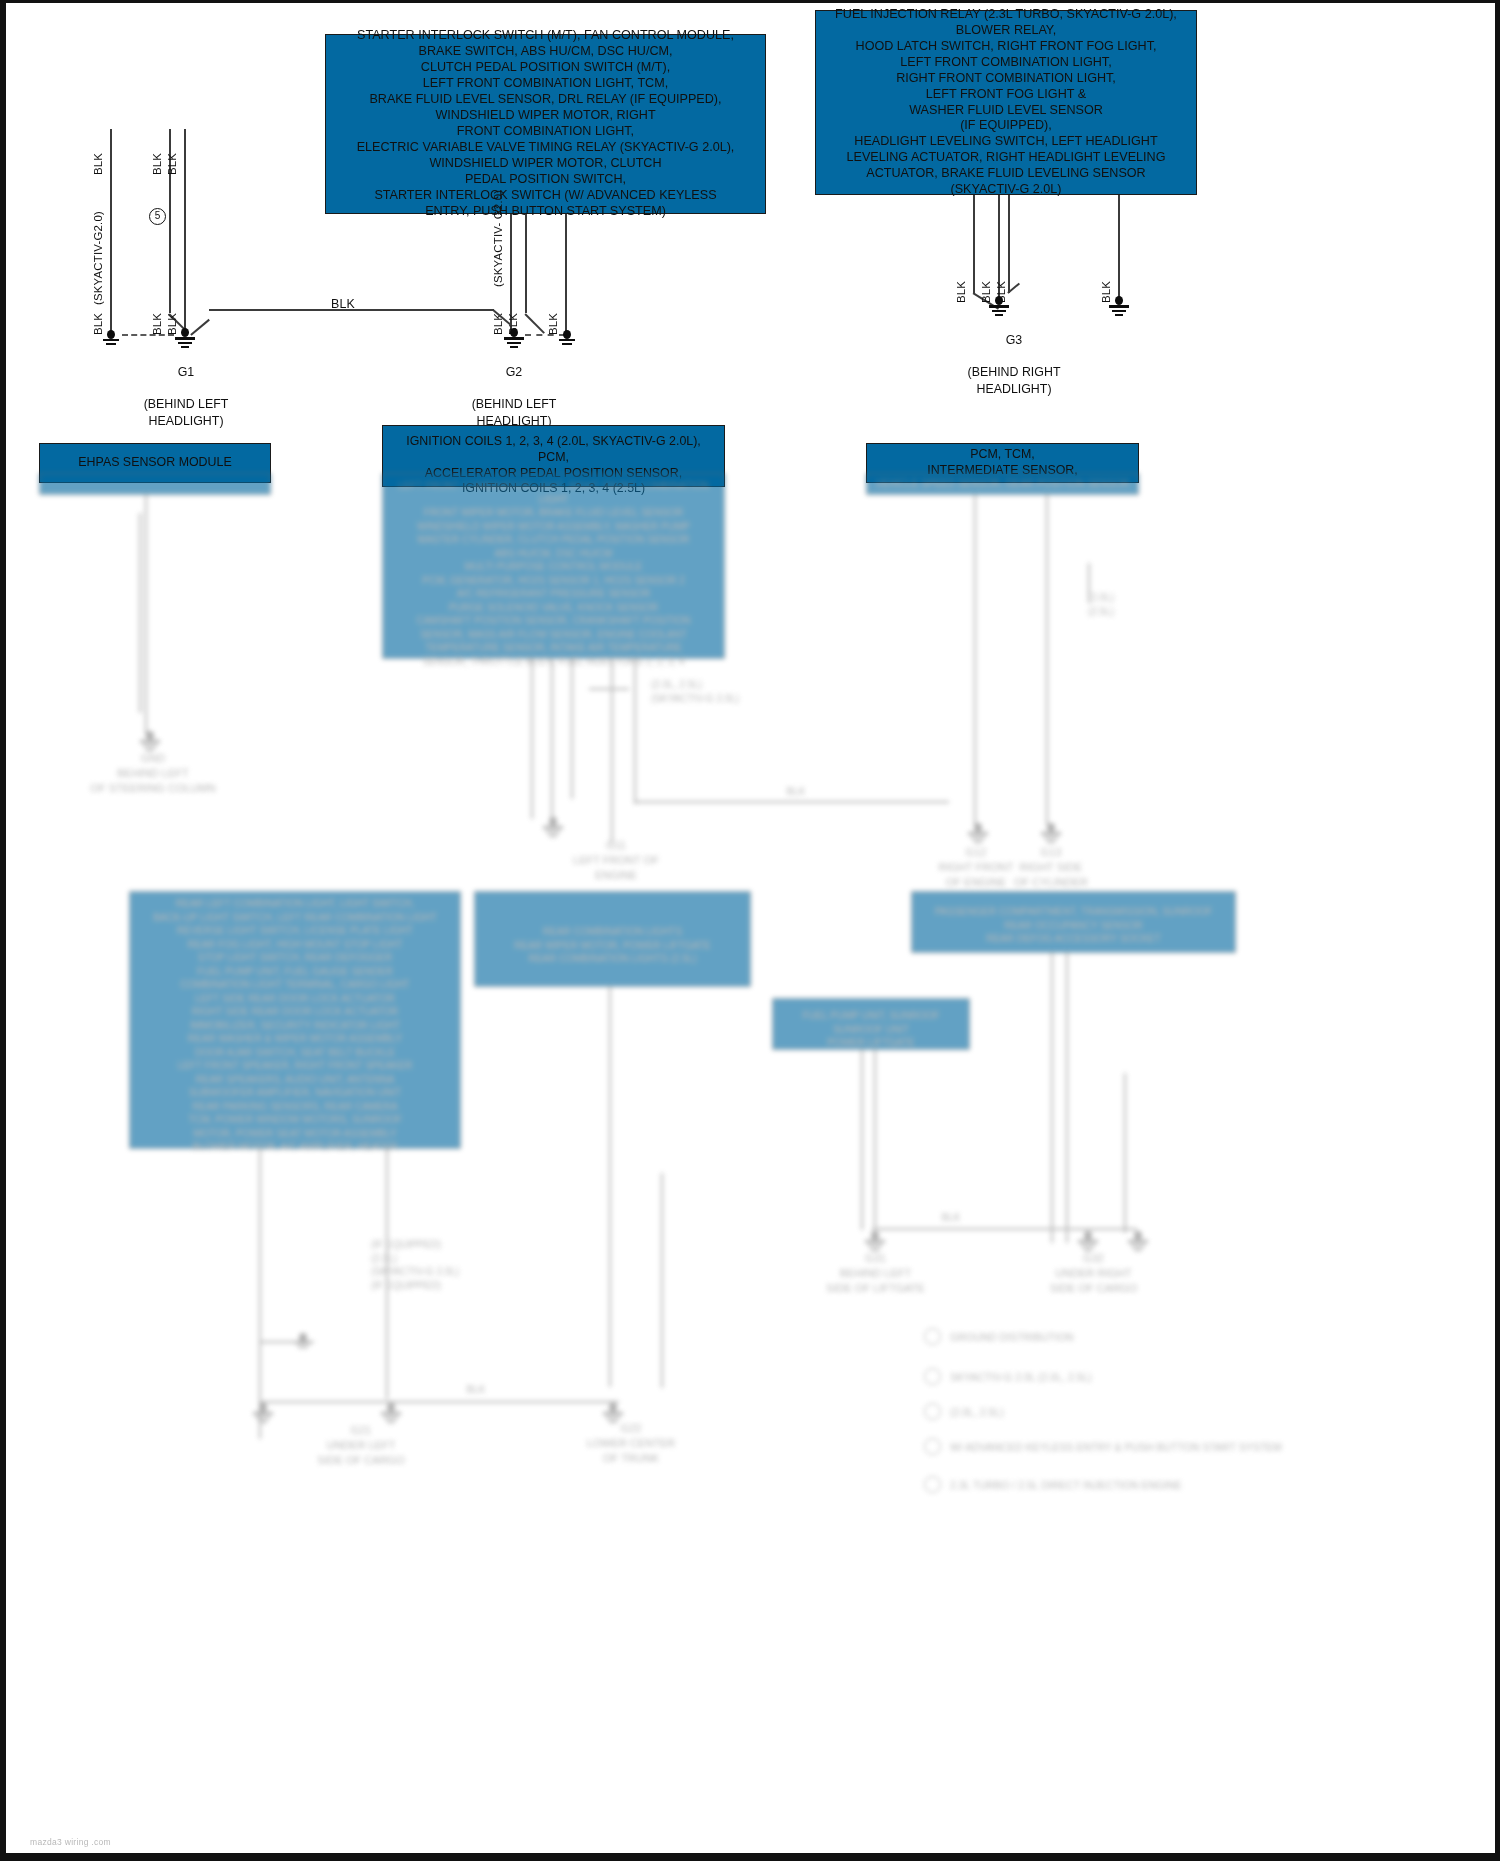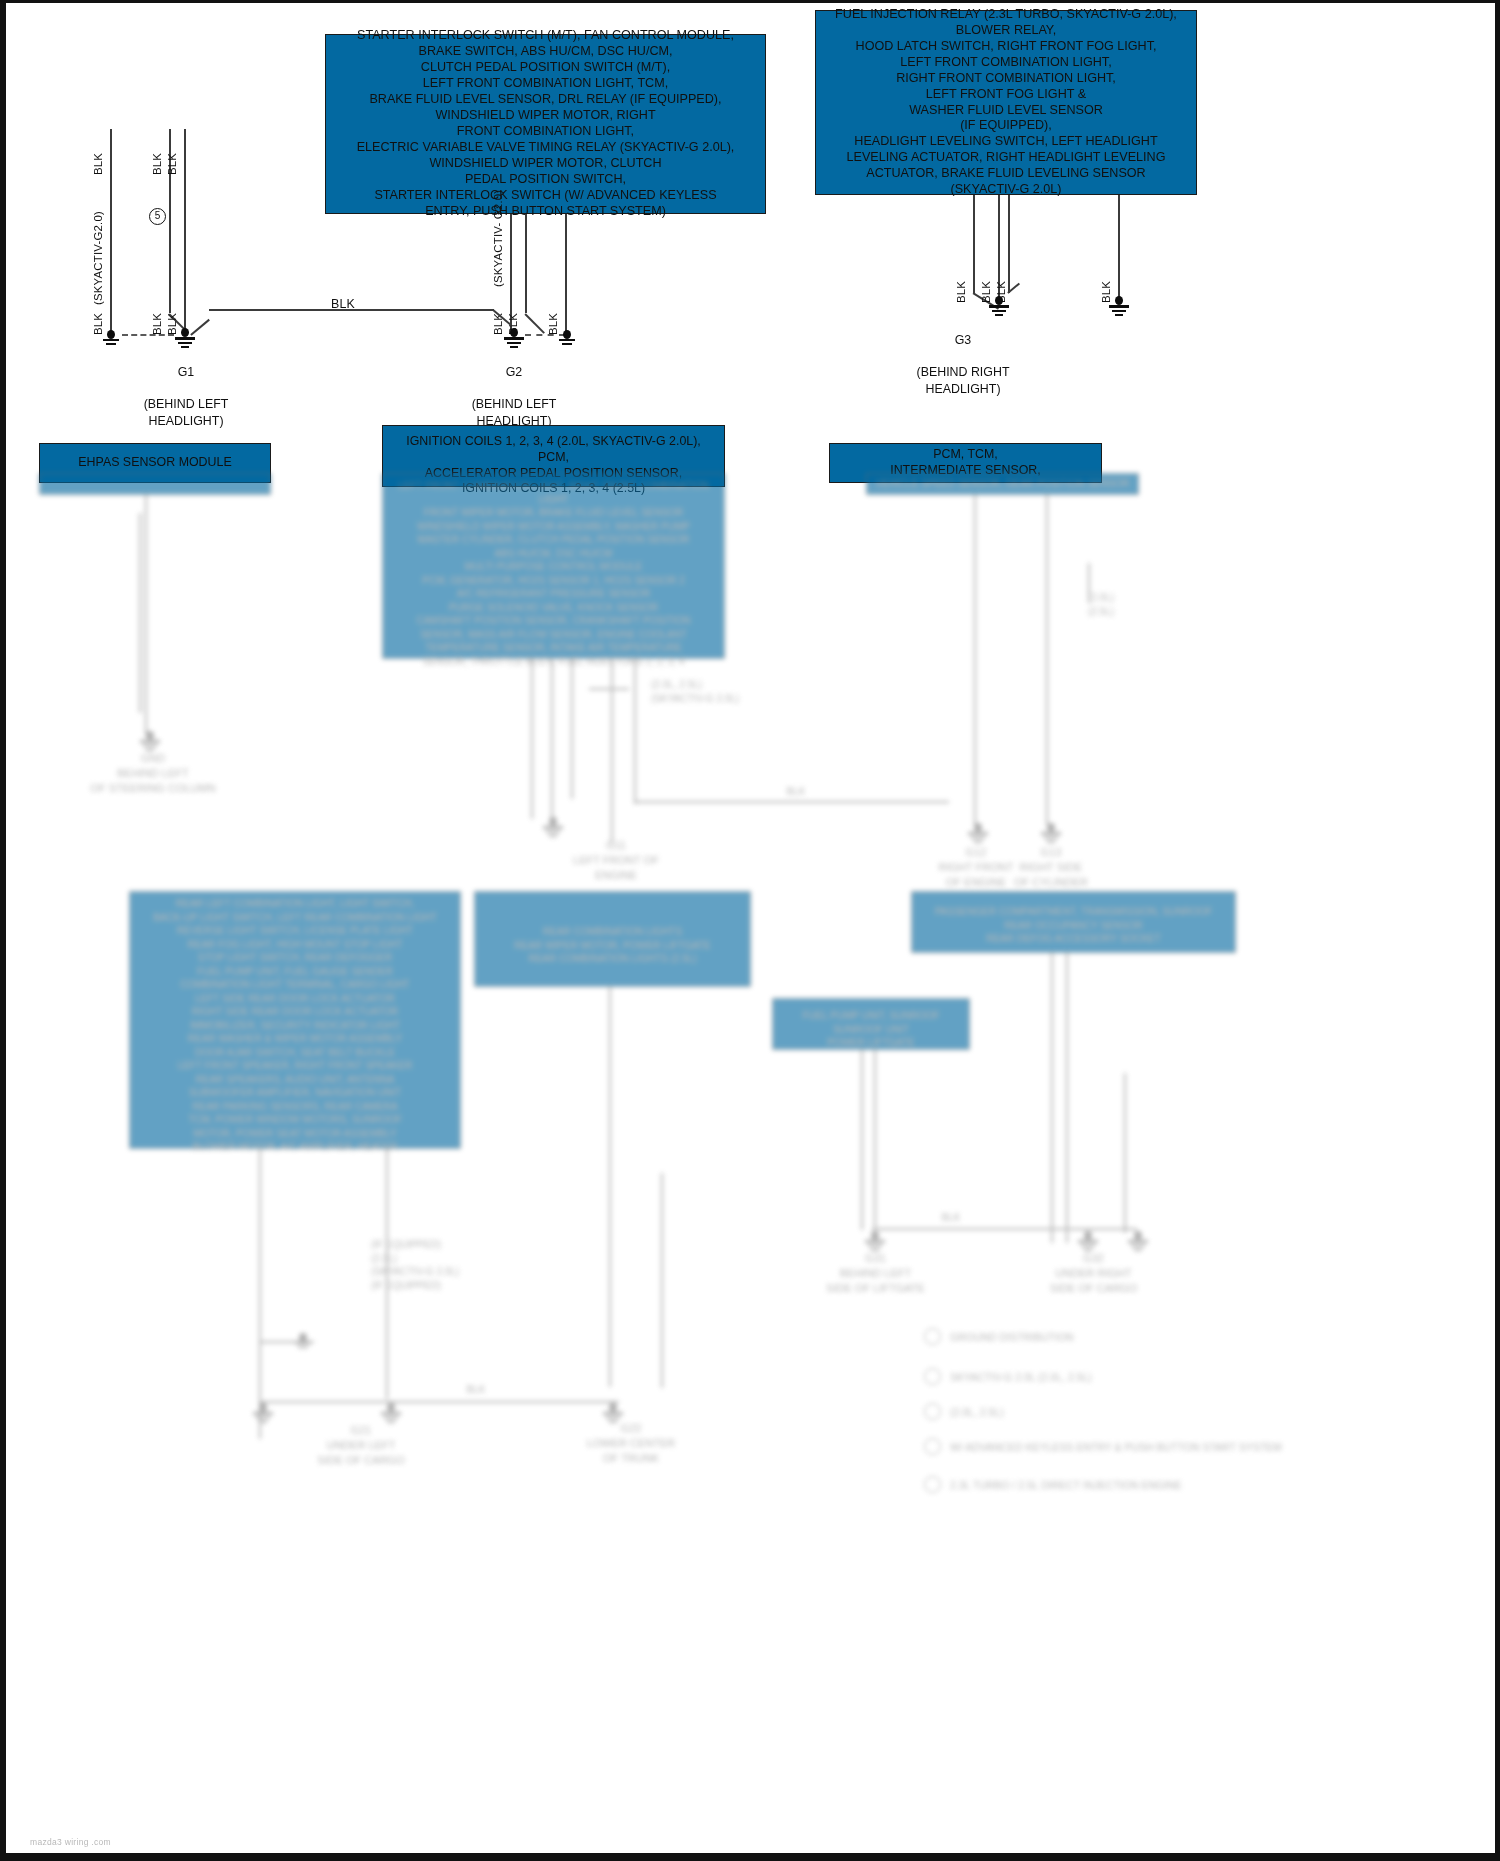--- a/index.html
+++ b/index.html
@@ -301,21 +301,21 @@
     <span class="wlabel" style="left:986px;  top:288px;">BLK</span>
     <span class="wlabel" style="left:1001px; top:288px;">BLK</span>
     <span class="wlabel" style="left:1106px; top:288px;">BLK</span>
 
     <div class="gnd" style="left:981px; top:293px;">
       <span class="dot"></span>
         <span class="b1"></span>
         <span class="b2"></span>
         <span class="b3"></span>
     </div>
-    <div class="gnd-label" style="left:887px; top:313px; width:140px;">
+    <div class="gnd-label" style="left:938px; top:313px; width:140px;">
       <span class="gid">G3</span>
       <span>(BEHIND RIGHT
 HEADLIGHT)</span>
     </div>
 
     <div class="gnd" style="left:1101px; top:293px;">
       <span class="dot"></span>
         <span class="b1"></span>
         <span class="b2"></span>
         <span class="b3"></span>
@@ -324,21 +324,21 @@
     <div id="lower-sharp">
       <div class="box" style="left:33px; top:-30px; width:232px; height:40px;">
         <span class="txt">EHPAS SENSOR MODULE</span>
       </div>
       <div class="box" style="left:376px; top:-48px; width:343px; height:62px; align-items:flex-start; padding-top:6px;">
         <span class="txt">IGNITION COILS 1, 2, 3, 4 (2.0L, SKYACTIV-G 2.0L),
 PCM,
 ACCELERATOR PEDAL POSITION SENSOR,
 IGNITION COILS 1, 2, 3, 4 (2.5L)</span>
       </div>
-      <div class="box" style="left:823px; top:-30px; width:273px; height:40px;">
+      <div class="box" style="left:860px; top:-30px; width:273px; height:40px;">
         <span class="txt">PCM, TCM,
 INTERMEDIATE SENSOR,</span>
       </div>
     </div>
 
     <div id="lower">
 
       <div class="box" style="left:33px; top:0px; width:232px; height:22px;"></div>
       <div class="wire v" style="left:139px; top:22px; height:240px;"></div>
       <div class="wire v" style="left:133px; top:40px; height:200px;"></div>

